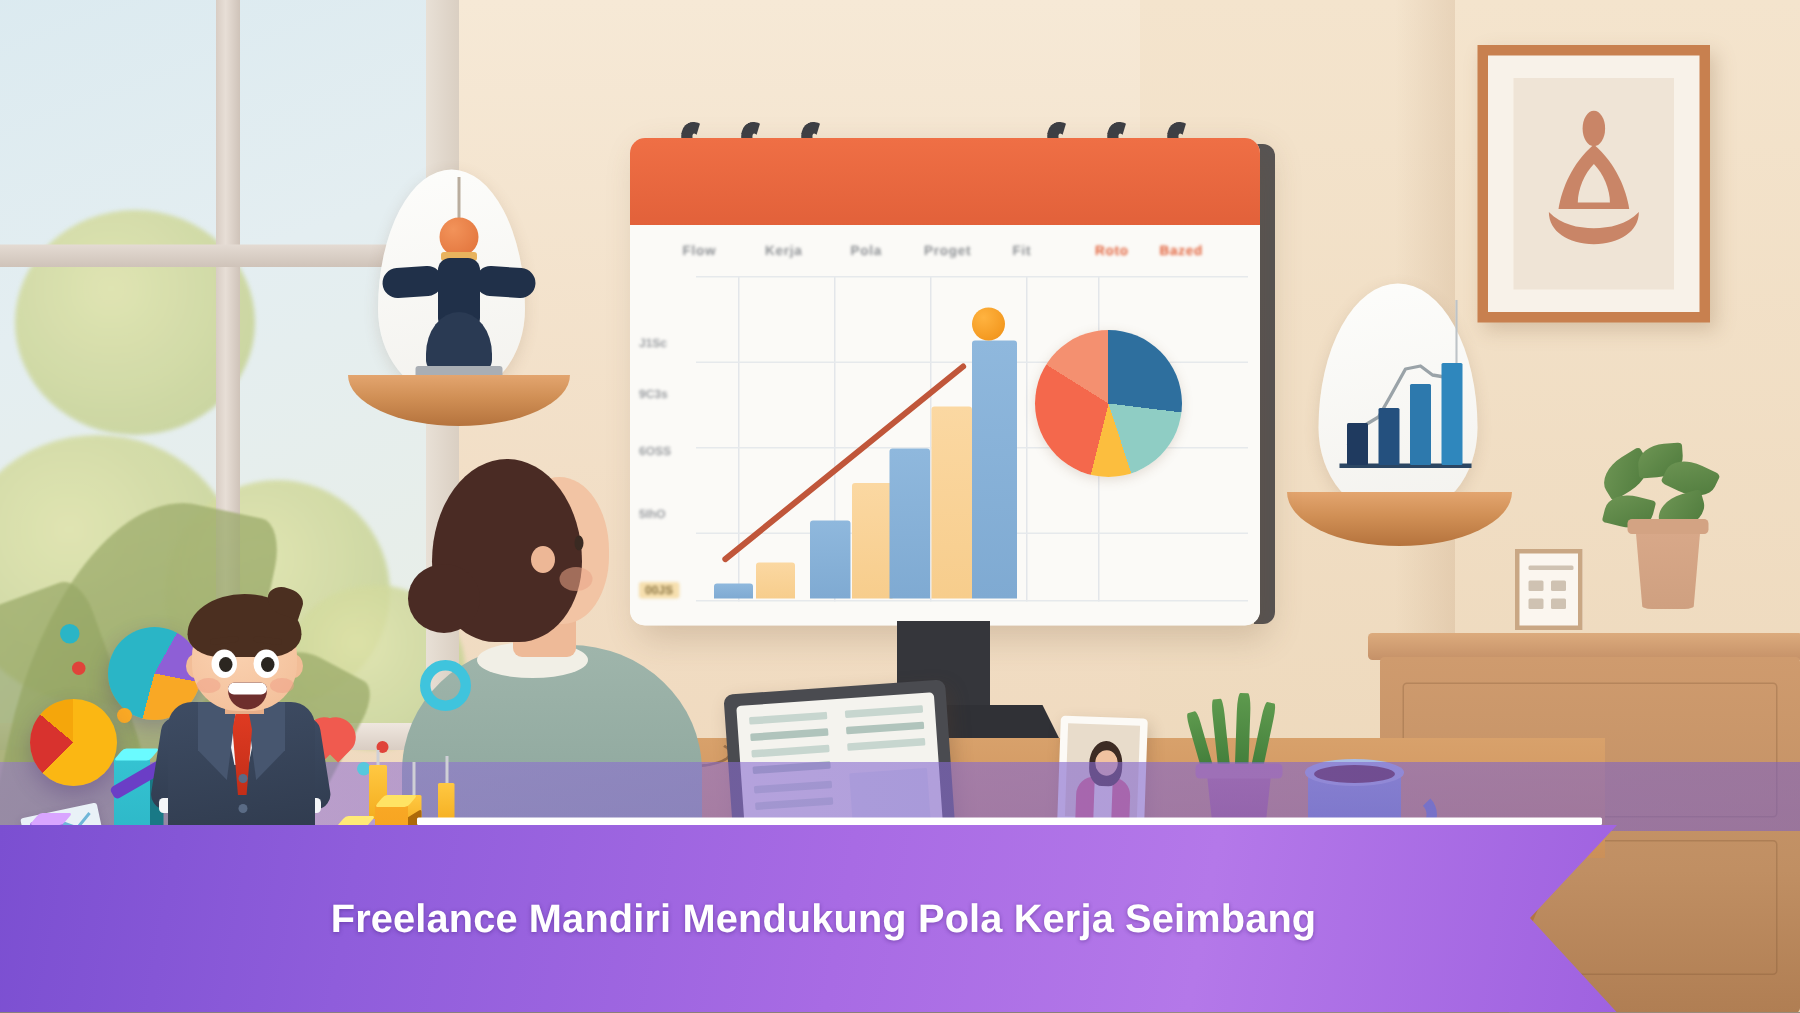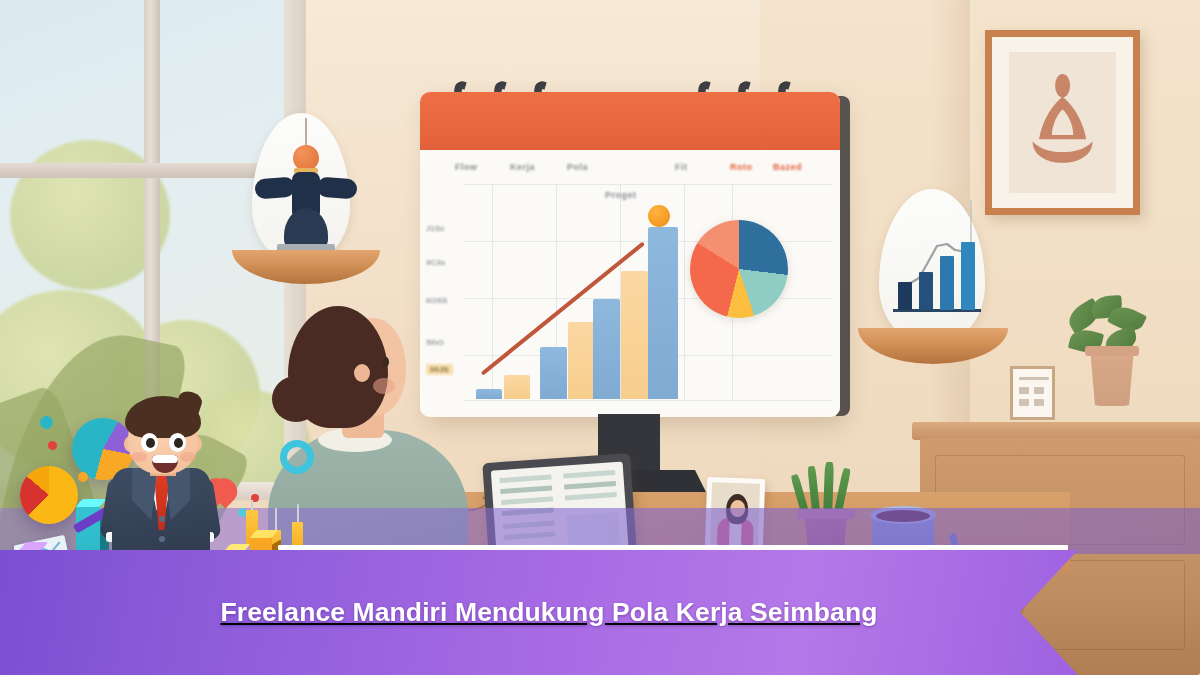--- a/index.html
+++ b/index.html
@@ -324,21 +324,21 @@
 
   .whiteline {
     position:absolute; left:278px; top:545px; width:790px; height:5px;
     background:#ffffff; border-radius:1px;
   }
 
   .banner {
     position:absolute; left:0; top:550px; width:1078px; height:125px;
     background:linear-gradient(100deg,#7b4fd1 0%, #8f5ddb 22%, #a86be4 52%, #b478e9 74%, #9f62e0 100%);
     clip-path:polygon(0 0, 1078px 0, 1020px 62px, 1078px 125px, 0 125px);
-    display:flex; align-items:center; justify-content:center;text-decoration:underline;
+    display:flex; align-items:center; justify-content:center;
   }
   .banner-inner {
     width:760px; margin-left:20px;
     text-align:center; color:#ffffff;
     font-size:26.5px; font-weight:700; line-height:1.28;
     letter-spacing:.1px;
     text-shadow:0 1px 3px rgba(60,25,110,.45);
   }
   .banner-inner .l2 { display:block; }
 </style>
@@ -447,30 +447,30 @@
       <div class="grid-v" style="left:312px;"></div>
       <div class="grid-h" style="top:34px;"></div>
       <div class="grid-h" style="top:91px;"></div>
       <div class="grid-h" style="top:148px;"></div>
       <div class="grid-h" style="top:205px;"></div>
       <div class="grid-h" style="top:250px;"></div>
 
       <div class="col-label" style="left:35px;">Flow</div>
       <div class="col-label" style="left:90px;">Kerja</div>
       <div class="col-label" style="left:147px;">Pola</div>
-      <div class="col-label" style="left:185px;margin-top:28px;">Proget</div>
+      <div class="col-label" style="left:196px;">Proget</div>
       <div class="col-label" style="left:255px;">Fit</div>
       <div class="col-label hot" style="left:310px;">Roto</div>
       <div class="col-label hot" style="left:353px;">Bazed</div>
 
       <div class="row-label" style="top:74px;">J1Sc</div>
       <div class="row-label" style="top:108px;">9C3s</div>
       <div class="row-label" style="top:146px;">6OSS</div>
       <div class="row-label" style="top:188px;">5IhO</div>
-      <div class="row-label badge" style="top:214px;">00JS</div>
+      <div class="row-label badge" style="top:238px;">00JS</div>
 
       <div class="mbar blue" style="left:56px;width:26px;height:10px;"></div>
       <div class="mbar sand" style="left:84px;width:26px;height:24px;"></div>
       <div class="mbar blue" style="left:120px;width:27px;height:52px;"></div>
       <div class="mbar sand" style="left:148px;width:27px;height:77px;"></div>
       <div class="mbar blue" style="left:173px;width:27px;height:100px;"></div>
       <div class="mbar sand" style="left:201px;width:27px;height:128px;"></div>
       <div class="mbar blue" style="left:228px;width:30px;height:172px;"></div>
 
       <div class="trendline" style="left:62px;top:222px;width:208px;height:4px;transform:rotate(-39deg);"></div>

